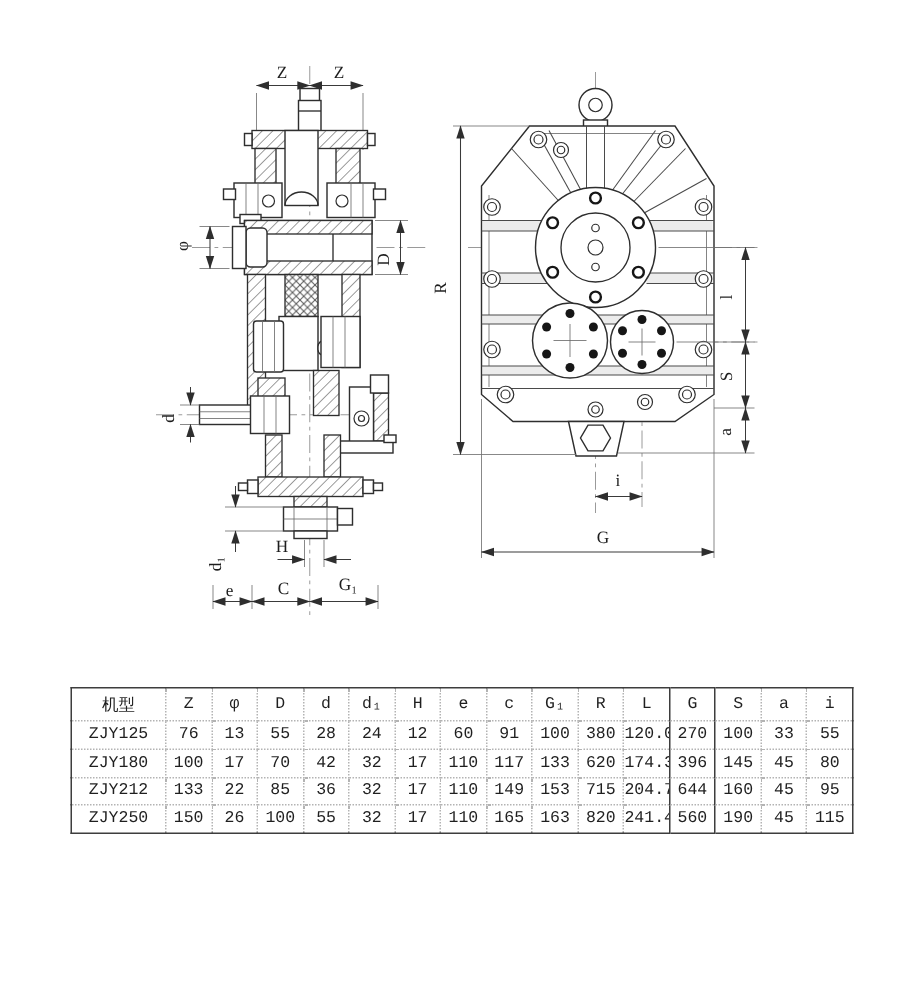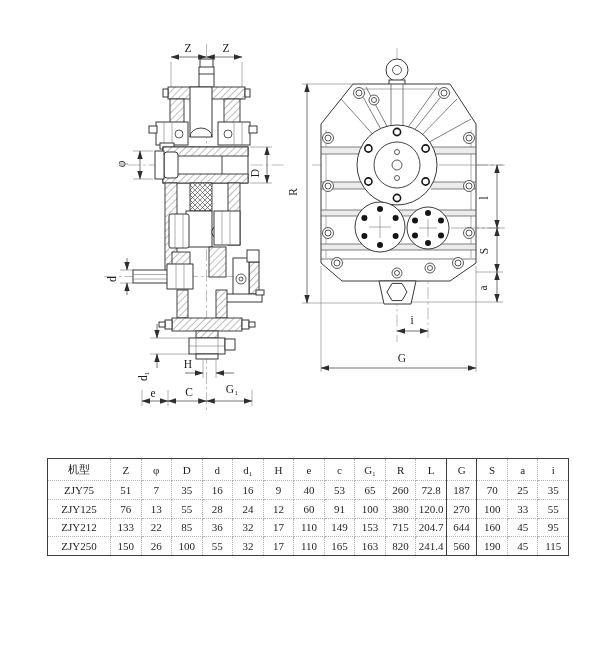--- a/index.html
+++ b/index.html
@@ -20,21 +20,21 @@
   .ext{stroke:#6f6f6f;stroke-width:0.55;fill:none;}
   .dtx{font-family:"Liberation Serif","DejaVu Serif",serif;font-size:11.5px;fill:#1d1d1d;}
   .hole{fill:#ffffff;stroke:#2e2e2e;stroke-width:0.8;}
   .boltring{fill:#ffffff;stroke:#161616;stroke-width:1.6;}
   .boltdot{fill:#161616;stroke:none;}
   .band{fill:#ececec;stroke:none;}
 
   
   .spec-wrap{position:absolute;left:47px;top:458px;width:522px;}
   table.spec{border-collapse:collapse;table-layout:fixed;width:522px;
-             font-family:Liberation Serif, serif;font-size:11px;color:#1f1f1f;
+             font-family:Liberation Mono, monospace;font-size:11px;color:#1f1f1f;
              border:1.4px solid #3d3d3d;}
   table.spec th,table.spec td{border:1px dotted #b3b3b3;text-align:center;vertical-align:middle;
              padding:0;font-weight:normal;overflow:hidden;white-space:nowrap;}
   table.spec th{height:21px;}
   table.spec td{height:17.8px;}
   table.spec th:first-child,table.spec td:first-child{width:62px;}
   table.spec th:nth-child(13),table.spec td:nth-child(13){border-left:1px solid #3d3d3d;border-right:1px solid #3d3d3d;}
 </style>
 </head>
 <body>
@@ -391,54 +391,54 @@
             <th>R</th>
             <th>L</th>
             <th>G</th>
             <th>S</th>
             <th>a</th>
             <th>i</th>
           </tr>
         </thead>
         <tbody>
           <tr>
-            <td>ZJY75</td>
-            <td>51</td>
-            <td>7</td>
-            <td>35</td>
-            <td>16</td>
-            <td>16</td>
-            <td>9</td>
-            <td>40</td>
-            <td>53</td>
-            <td>65</td>
-            <td>260</td>
-            <td>72.8</td>
-            <td>187</td>
-            <td>70</td>
-            <td>25</td>
-            <td>35</td>
-          </tr>
-          <tr>
             <td>ZJY125</td>
             <td>76</td>
             <td>13</td>
             <td>55</td>
             <td>28</td>
             <td>24</td>
             <td>12</td>
             <td>60</td>
             <td>91</td>
             <td>100</td>
             <td>380</td>
             <td>120.0</td>
             <td>270</td>
             <td>100</td>
             <td>33</td>
             <td>55</td>
+          </tr>
+          <tr>
+            <td>ZJY180</td>
+            <td>100</td>
+            <td>17</td>
+            <td>70</td>
+            <td>42</td>
+            <td>32</td>
+            <td>17</td>
+            <td>110</td>
+            <td>117</td>
+            <td>133</td>
+            <td>620</td>
+            <td>174.3</td>
+            <td>396</td>
+            <td>145</td>
+            <td>45</td>
+            <td>80</td>
           </tr>
           <tr>
             <td>ZJY212</td>
             <td>133</td>
             <td>22</td>
             <td>85</td>
             <td>36</td>
             <td>32</td>
             <td>17</td>
             <td>110</td>

